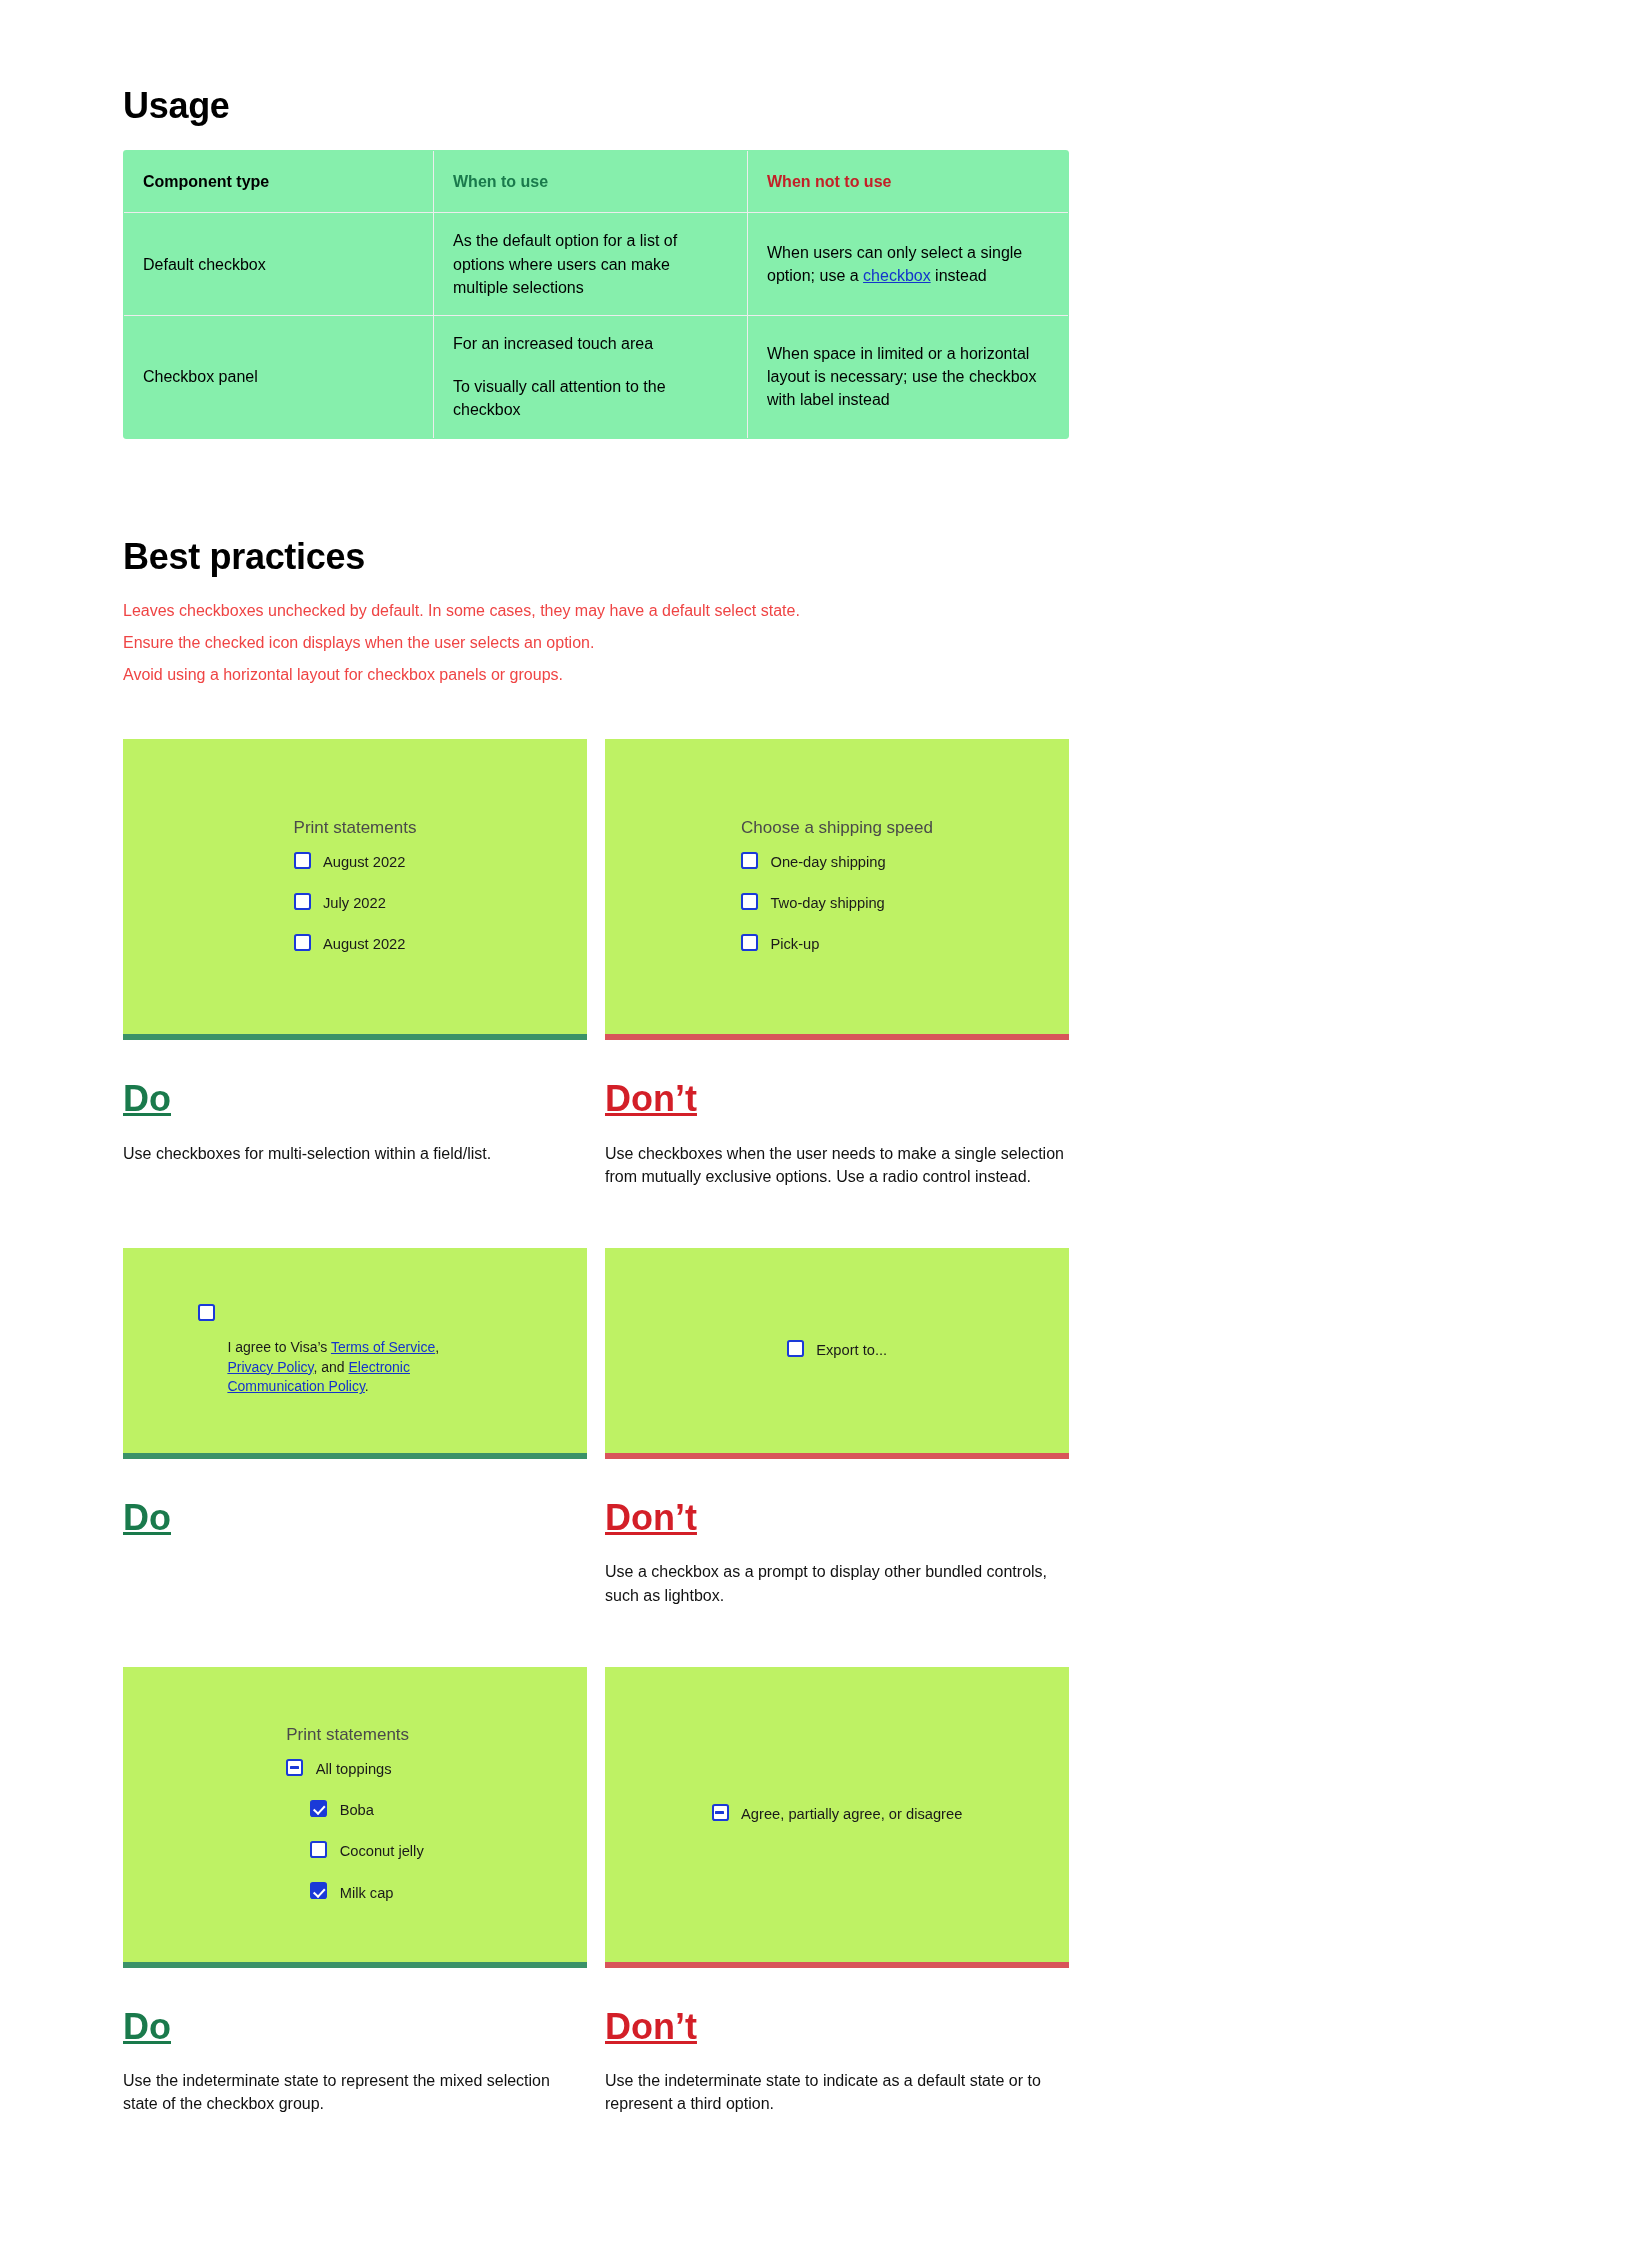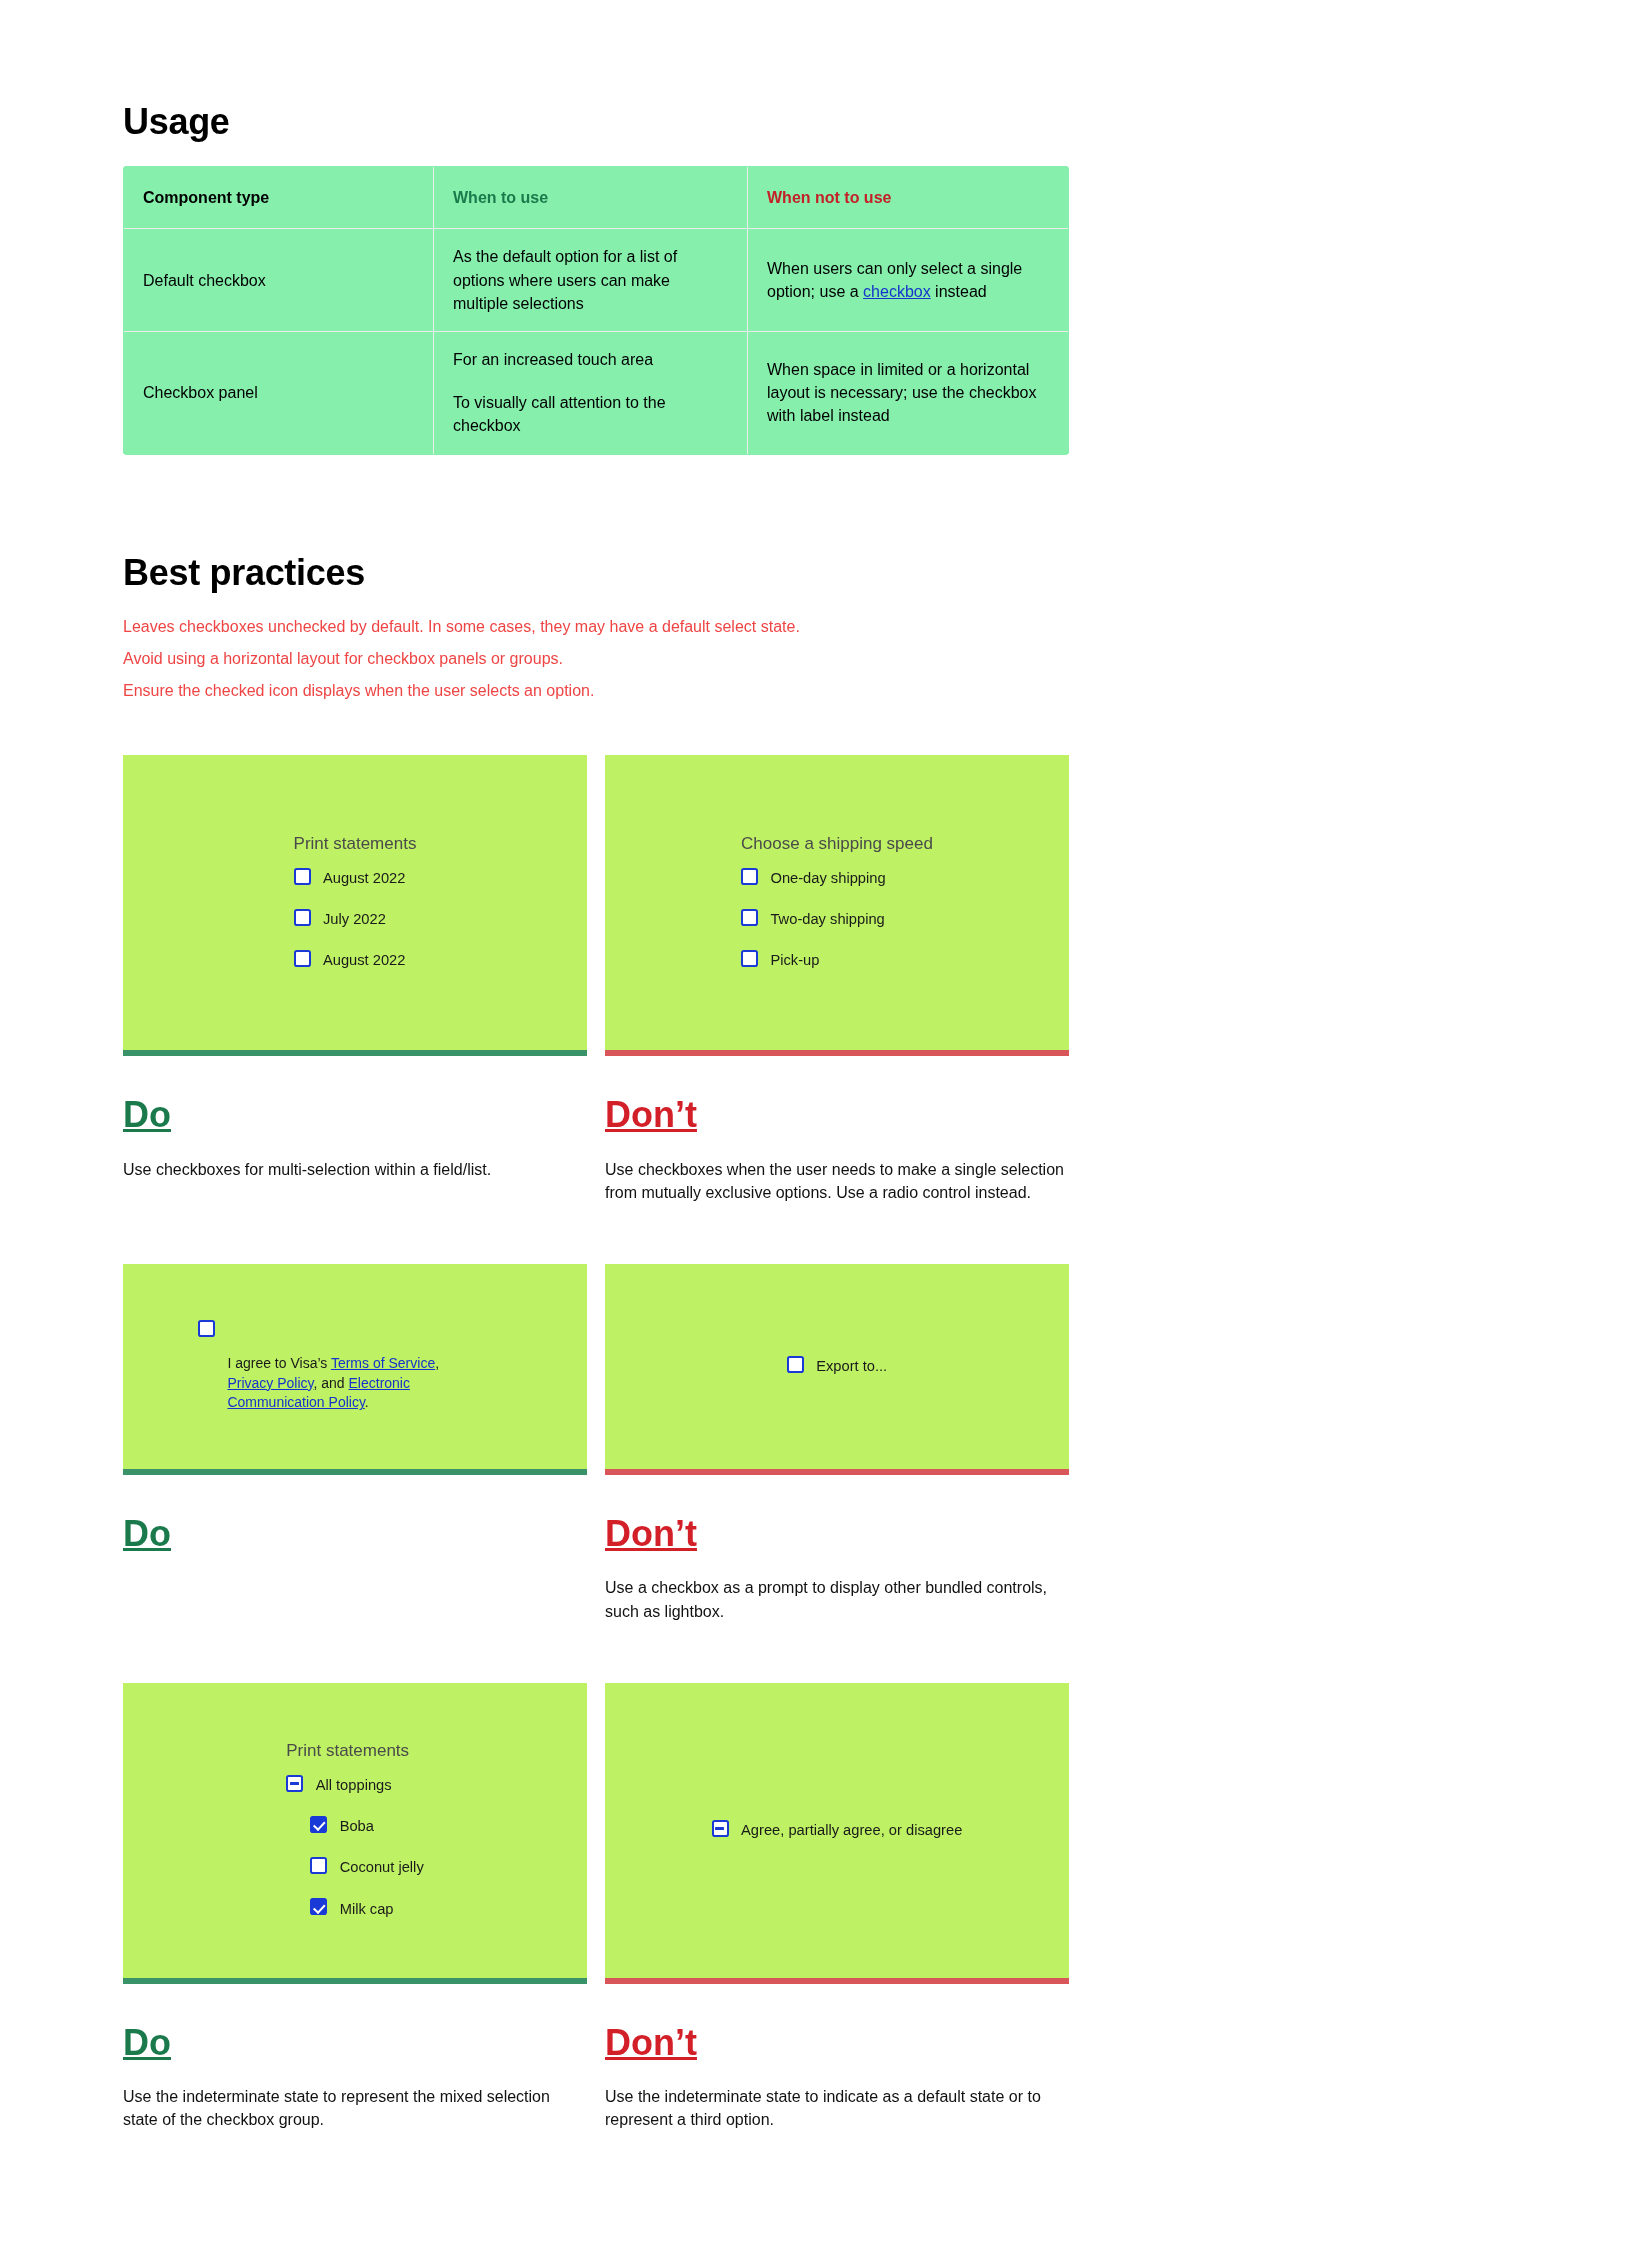--- a/index.html
+++ b/index.html
@@ -15,21 +15,21 @@
   }
   .page {
     width: 1627px;
     min-height: 2261px;
     position: relative;
     padding: 0;
   }
   .wrap {
     position: absolute;
     left: 123px;
-    top: 16px;
+    top: 0;
     width: 949px;
   }
 
   
   h1.section-title {
     font-size: 36px;
     line-height: 1.2;
     font-weight: 600;
     letter-spacing: -0.3px;
     margin: 0;
@@ -223,22 +223,22 @@
         </tr>
       </tbody>
     </table>
 
     <div style="height:96px"></div>
     <h1 class="section-title">Best practices</h1>
 
     <div style="height:21.5px"></div>
     <div class="bp-lines">
       <p>Leaves checkboxes unchecked by default. In some cases, they may have a default select state.</p>
+      <p>Ensure the checked icon displays when the user selects an option.</p>
       <p>Avoid using a horizontal layout for checkbox panels or groups.</p>
-      <p>Ensure the checked icon displays when the user selects an option.</p>
     </div>
 
     <div style="height:45px"></div>
     <div class="ex-row">
 
       <div class="ex-col">
         <div class="ex-card tall">
           <div class="center-host">
             <div class="demo-center">
               <p class="demo-title">Print statements</p>

